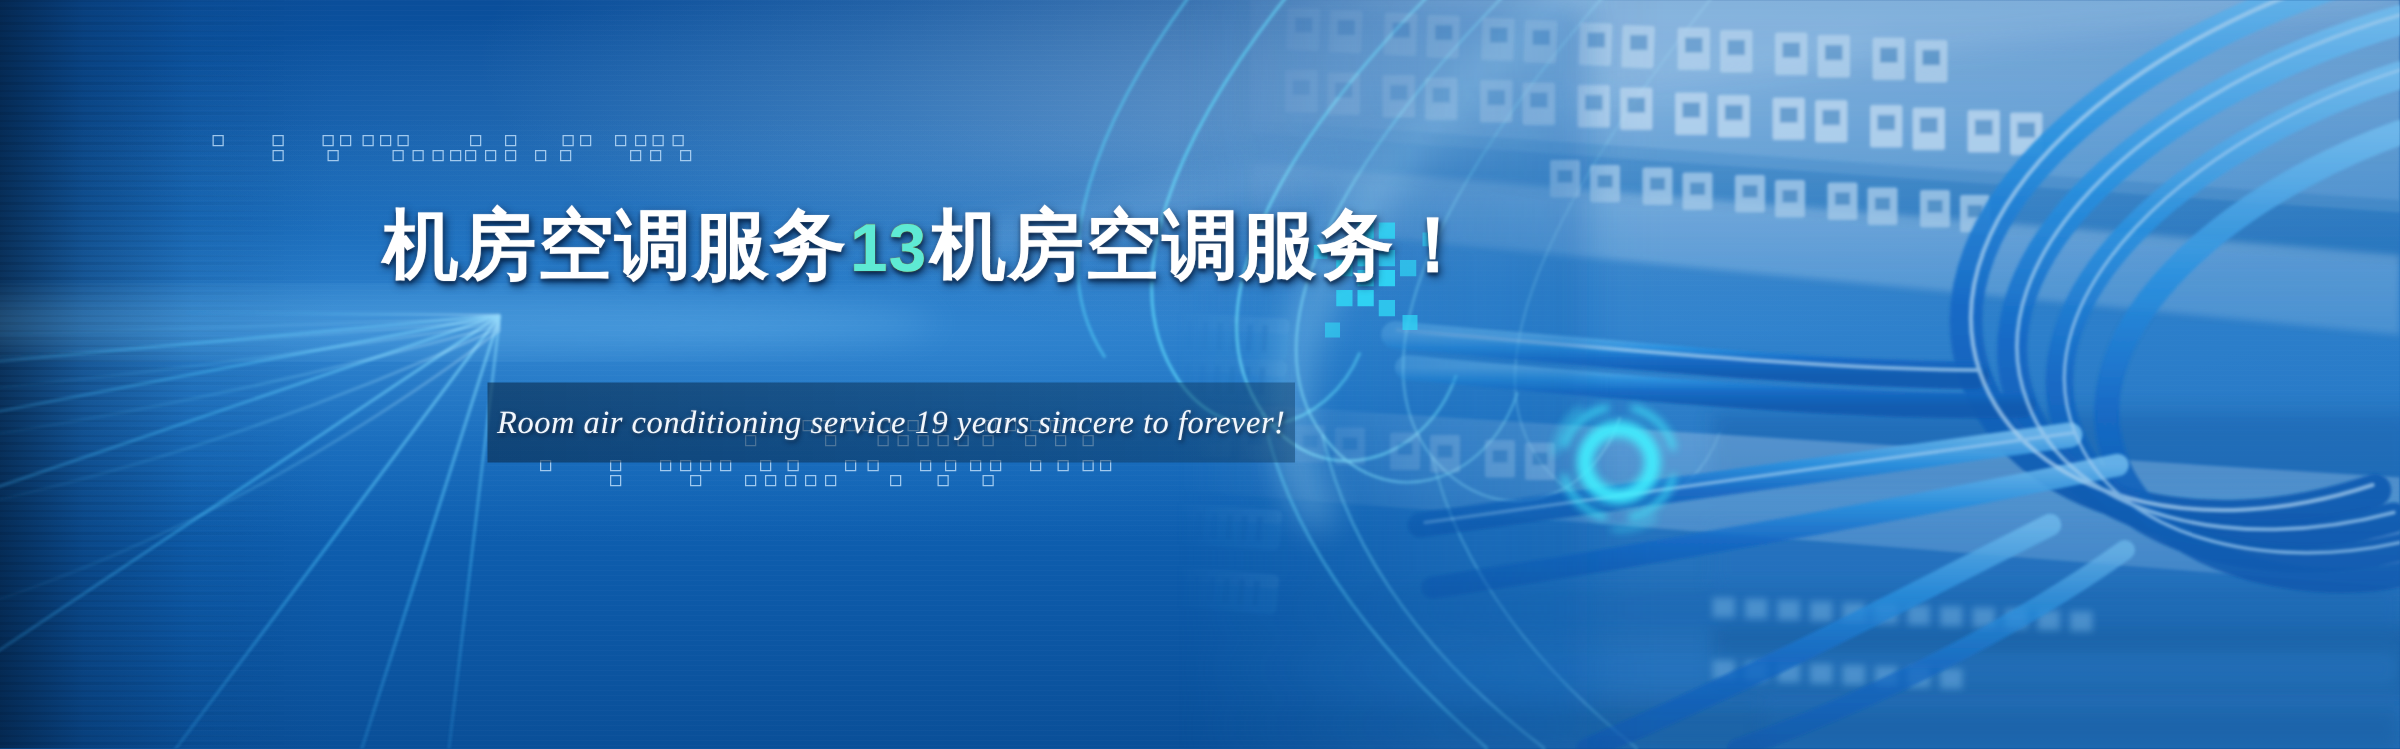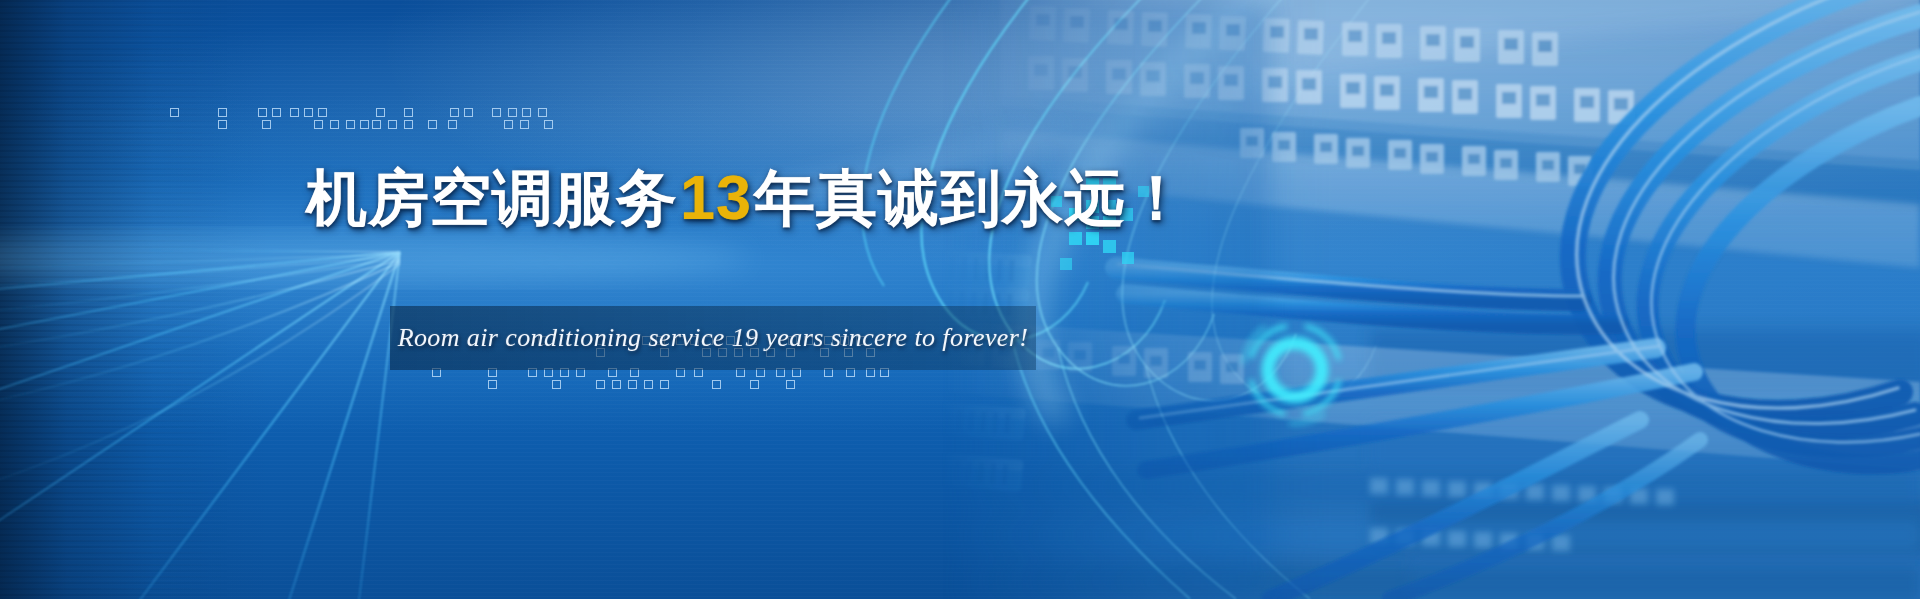--- a/index.html
+++ b/index.html
@@ -89,22 +89,22 @@
     font-weight:bold;
     color:#ffffff;
     letter-spacing:1px;
     white-space:nowrap;
     text-shadow:
        0 0 1px rgba(255,255,255,.6),
        2px 3px 7px rgba(1,26,60,.80),
        0 2px 3px rgba(1,26,60,.65);
   }
   .headline .hl-num{
-    color:#eab308;
-    font-size:63px;
+    color:#5eead4;
+    font-size:54px;
     padding:0 2px;
     text-shadow:
        0 0 1px rgba(255,212,0,.7),
        2px 3px 7px rgba(1,26,60,.8),
        0 2px 3px rgba(1,26,60,.6);
   }
   .subbar{
     position:absolute;
     left:84px; top:140px;
     width:646px; height:64px;
@@ -622,20 +622,20 @@
     <div class="sq-hollow" style="left:792px;top:368px;width:9px;height:9px;"></div>
     <div class="sq-hollow" style="left:750px;top:380px;width:9px;height:9px;"></div>
     <div class="sq-hollow" style="left:786px;top:380px;width:9px;height:9px;"></div>
     <div class="sq-hollow" style="left:824px;top:368px;width:9px;height:9px;"></div>
     <div class="sq-hollow" style="left:846px;top:368px;width:9px;height:9px;"></div>
     <div class="sq-hollow" style="left:866px;top:368px;width:9px;height:9px;"></div>
     <div class="sq-hollow" style="left:880px;top:368px;width:9px;height:9px;"></div>
   </div>
 
   <div class="textwrap">
-    <div class="headline"><span>机房空调服务</span><span class="hl-num">13</span><span>年真诚到永远！</span></div>
+    <div class="headline"><span>机房空调服务</span><span class="hl-num">13</span><span>机房空调服务！</span></div>
 
     <div class="subbar">
       <span class="subtitle">Room air conditioning service 19 years sincere to forever!</span>
     </div>
   </div>
 
 </div>
 
 </body></html>

